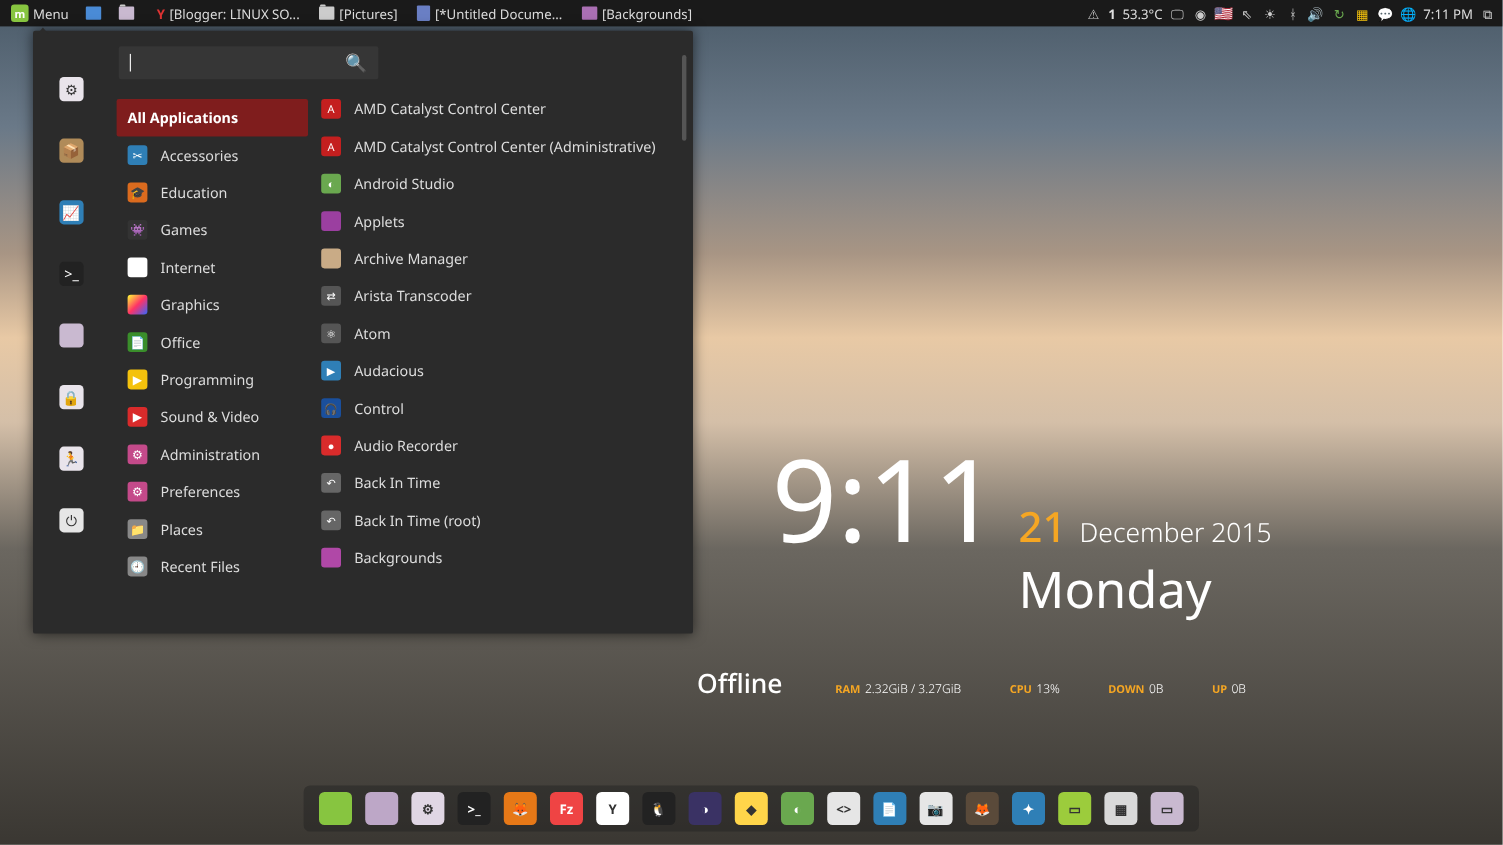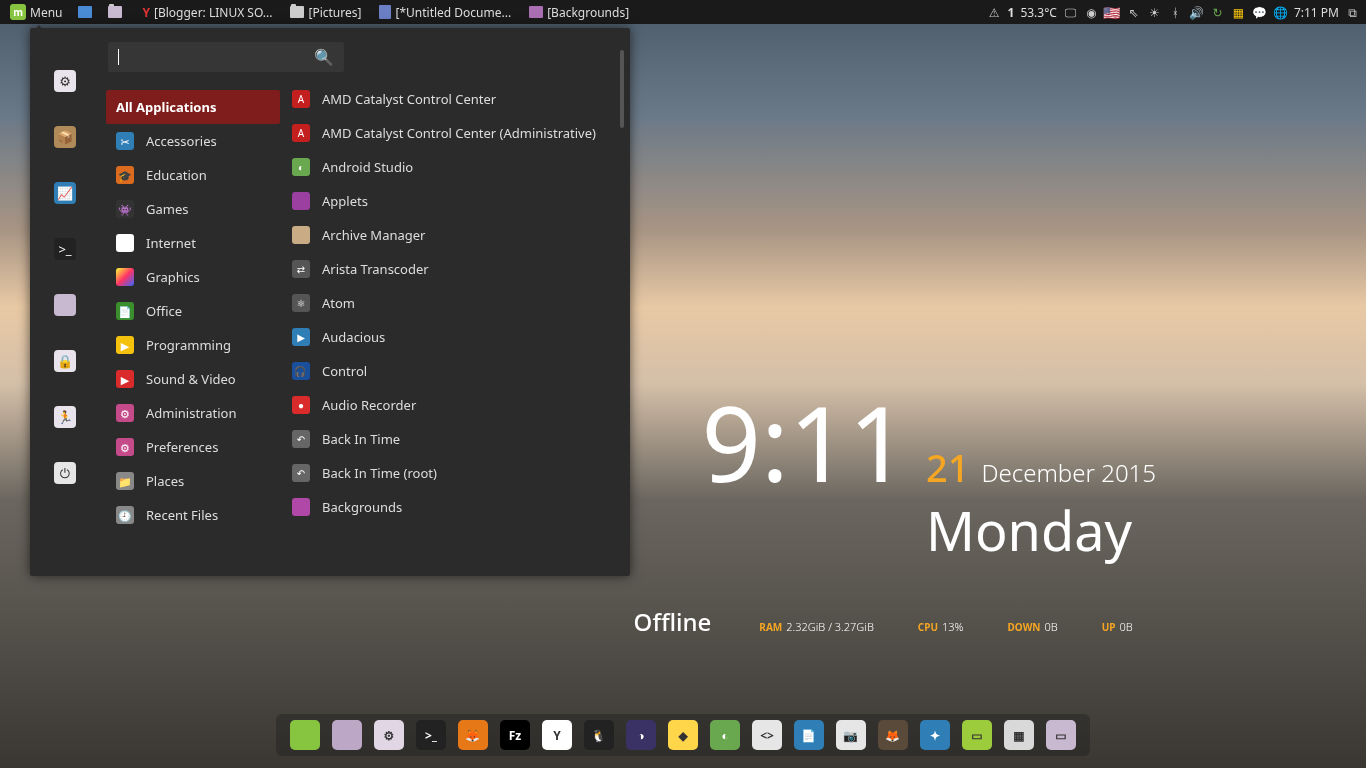--- a/index.html
+++ b/index.html
@@ -52,21 +52,21 @@
 .app-ico { width:18px; height:18px; border-radius:3px; flex-shrink:0; }
 .scroll-thumb { position:absolute; right:6px; top:22px; width:4px; height:78px; background:#555; border-radius:2px; }
 
 .widget { position:absolute; bottom: 130px; right: 210px; color:#fff; font-weight:300; text-align:left; }
 .clock-row { display:flex; align-items: baseline; gap: 18px; }
 .big-time { font-size: 104px; line-height: .85; font-weight:400; }
 .date-block { display:flex; flex-direction:column; }
 .date-top { display:flex; align-items:baseline; gap:12px; }
 .day-num { font-size: 38px; color:#f5a623; font-weight:500; }
 .month { font-size: 24px; }
-.weekday { font-size: 54px; font-weight:400; }
+.weekday { font-size: 46px; font-weight:400; }
 .status-row { display:flex; align-items:baseline; gap: 20px; font-size:12px; margin-top: 12px; margin-left:-68px; }
 .status-row .offline { font-size:24px; font-weight:500;margin-top:26px; }
 .stat b { color:#f5a623; font-weight:700; font-size:10px; margin-right:4px;margin-left:28px; }
 
 .dock {
   position:absolute; bottom:12px; left:50%; transform:translateX(-50%);
   display:flex; gap: 12px; padding: 6px 14px;
   background: rgba(30,30,30,.42); border-radius: 6px;
 }
 .dock .dico { width:30px; height:30px; border-radius:5px; display:flex; align-items:center; justify-content:center; font-size:16px; cursor:pointer; }
@@ -276,21 +276,21 @@
       </span>
   </div>
 </div>
 
 <div class="dock" id="dock">
     <div class="dico" style="background:#87c540;color:#fff;font-size:12px;font-weight:bold"></div>
     <div class="dico" style="background:#bda7c7;color:#333;font-size:12px;font-weight:bold"></div>
     <div class="dico" style="background:#e0d6e4;color:#333;font-size:12px;font-weight:bold">⚙</div>
     <div class="dico" style="background:#222;color:#fff;font-size:12px;font-weight:bold">&gt;_</div>
     <div class="dico" style="background:#e67817;color:#fff;font-size:12px;font-weight:bold">🦊</div>
-    <div class="dico" style="background:#000000;color:#fff;font-size:12px;font-weight:bold">Fz</div>
+    <div class="dico" style="background:#ef4444;color:#fff;font-size:12px;font-weight:bold">Fz</div>
     <div class="dico" style="background:#fff;color:#333;font-size:12px;font-weight:bold">Y</div>
     <div class="dico" style="background:#222;color:#fff;font-size:12px;font-weight:bold">🐧</div>
     <div class="dico" style="background:#3a3264;color:#fff;font-size:12px;font-weight:bold">◑</div>
     <div class="dico" style="background:#ffd54a;color:#333;font-size:12px;font-weight:bold">◆</div>
     <div class="dico" style="background:#6aa84f;color:#fff;font-size:12px;font-weight:bold">◐</div>
     <div class="dico" style="background:#e6e6e6;color:#333;font-size:12px;font-weight:bold">&lt;&gt;</div>
     <div class="dico" style="background:#2f7fb6;color:#fff;font-size:12px;font-weight:bold">📄</div>
     <div class="dico" style="background:#e6e6e6;color:#333;font-size:12px;font-weight:bold">📷</div>
     <div class="dico" style="background:#5a4a3a;color:#fff;font-size:12px;font-weight:bold">🦊</div>
     <div class="dico" style="background:#2f7fb6;color:#fff;font-size:12px;font-weight:bold">✦</div>

